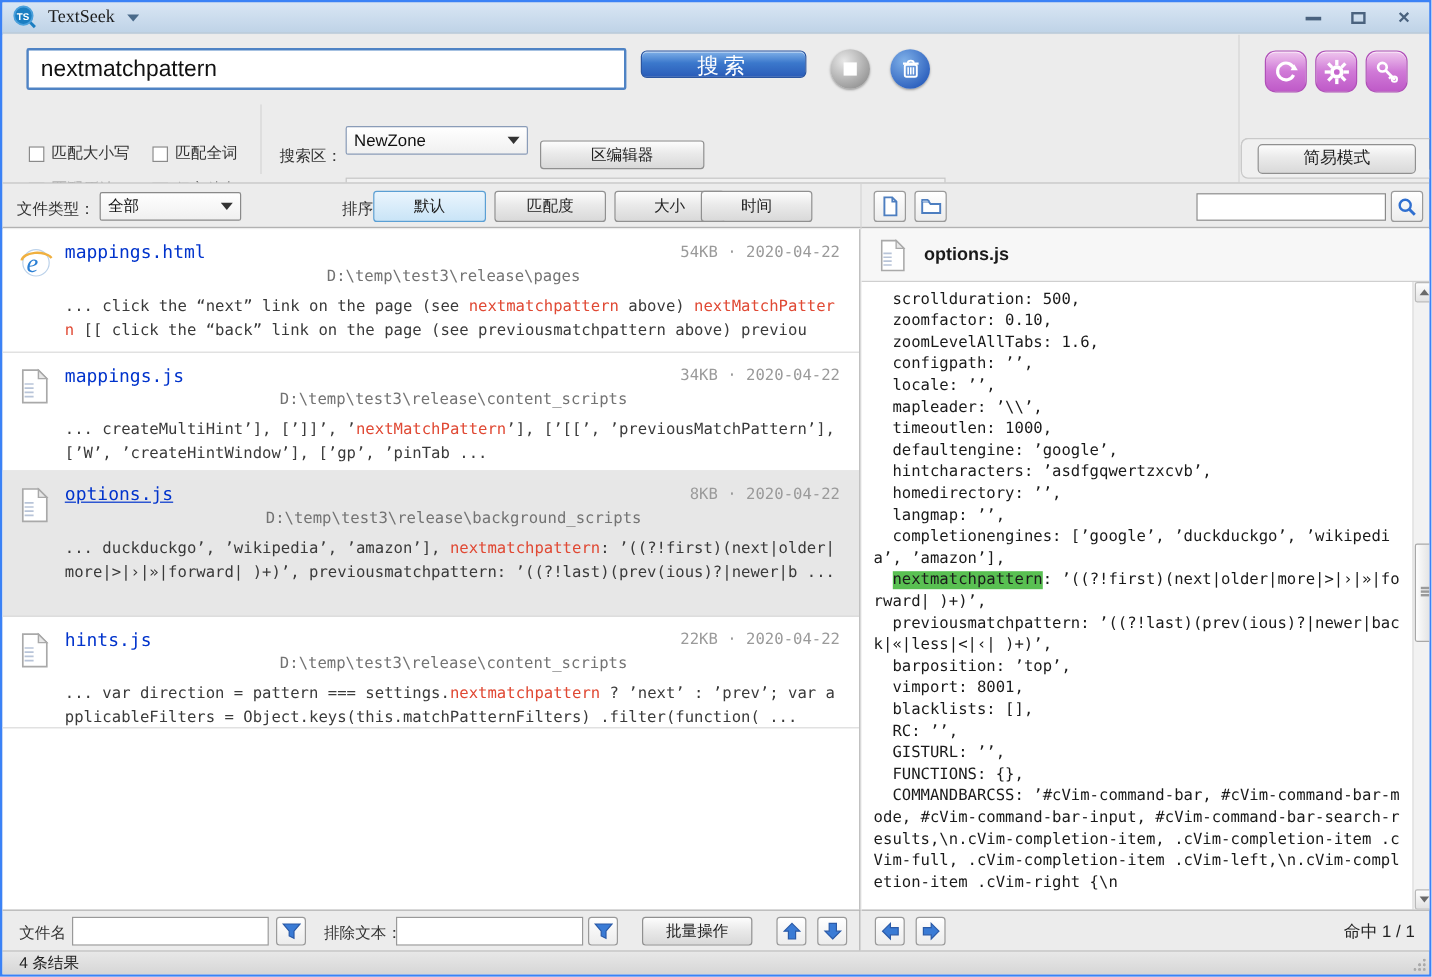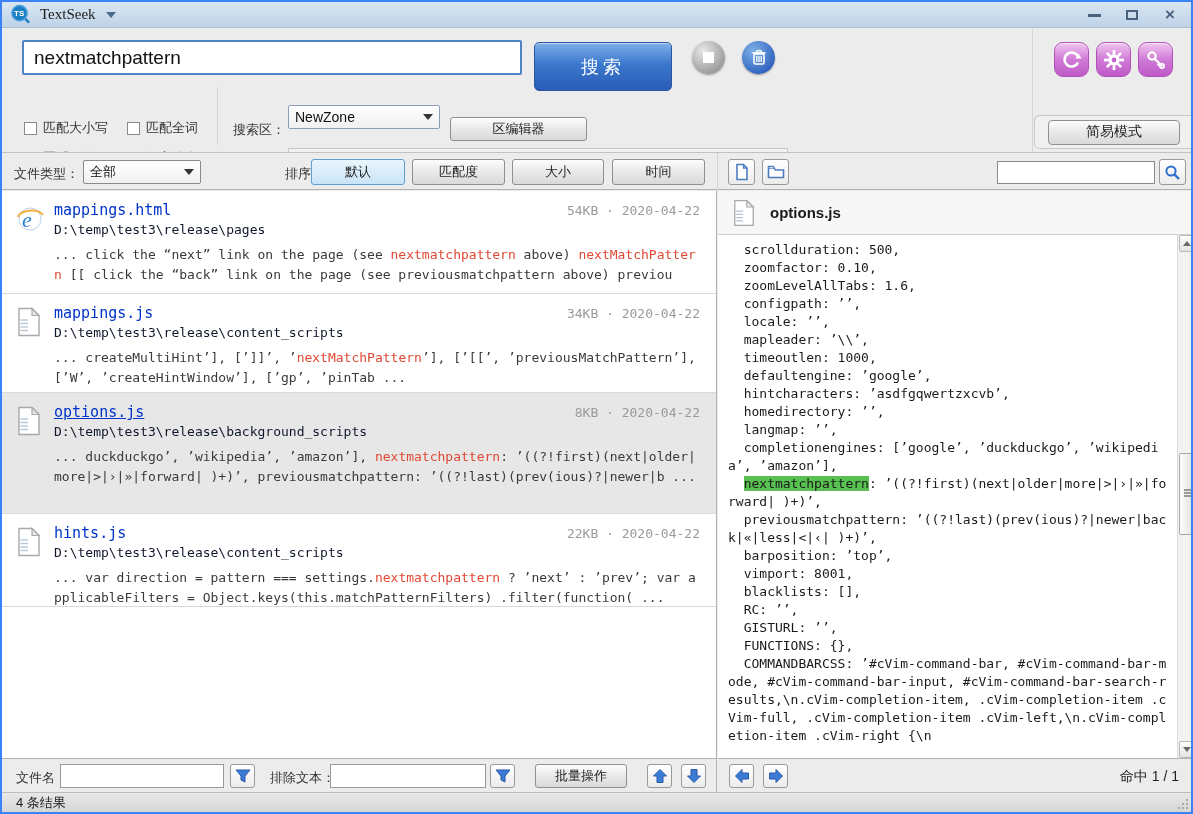--- a/index.html
+++ b/index.html
@@ -19,21 +19,21 @@
   .wc { width:22px; height:18px; display:flex; align-items:center; justify-content:center; cursor:default; }
   .wc-min i { display:block; width:13px; height:3px; background:#4a627e; }
   .wc-max i { display:block; width:12px; height:10px; border:2px solid #4a627e; }
   .wc-close { font-size:17px; font-weight:bold; color:#4a627e; }
 
   
   .toppanel { position:absolute; left:0; top:27px; width:1189px; height:123px; background:#ececec; }
   .search-input { position:absolute; left:20px; top:11px; width:500px; height:35px;
                   border:2px solid #4f83c4; border-radius:2px; background:#fff;
                   font-size:19px; color:#111; padding:0 10px; outline:none; }
-  .search-btn { position:absolute; left:532px; top:13px; width:138px; height:49px;
+  .search-btn { position:absolute; left:532px; top:13px; width:138px; height:23px;
                 background:linear-gradient(#7fb0e8,#3b78cc 45%,#2a5cb8);
                 border:1px solid #2a55a0; border-radius:5px; color:#fff; font-size:18px;
                 letter-spacing:4px; box-shadow:inset 0 1px 0 rgba(255,255,255,.5); cursor:pointer; }
   .round-btn { position:absolute; top:12px; width:33px; height:33px; border-radius:50%;
                border:none; cursor:pointer; display:flex; align-items:center; justify-content:center; }
   .stop-btn { left:690px; background:radial-gradient(circle at 35% 30%,#e8e8e8,#9a9a9a 75%,#7f7f7f);
               box-shadow:0 1px 2px rgba(0,0,0,.35); }
   .stop-square { width:11px; height:11px; background:#fff; }
   .trash-btn { left:740px; background:radial-gradient(circle at 35% 30%,#7fb0e8,#2f63bf 75%,#24509e);
                box-shadow:0 1px 2px rgba(0,0,0,.35); }
@@ -86,21 +86,21 @@
   
   .results { position:absolute; left:0; top:189px; width:715px; height:567px; background:#fff;
              border-right:1px solid #b2b2b2; overflow:hidden; }
   .result-row { position:relative; padding:10px 14px 0 52px; border-bottom:1px solid #dadada; overflow:hidden; }
   .row-sel { background:#e7e7e7; }
   .file-icon { position:absolute; left:14px; top:13px; }
   .fname { font-family:"DejaVu Sans Mono",monospace; font-size:15px; color:#0033cc; text-decoration:none; }
   .fname-sel { text-decoration:underline; }
   .fmeta { position:absolute; right:16px; top:12px; font-family:"DejaVu Sans Mono",monospace;
            font-size:13px; color:#9a9a9a; }
-  .fpath { font-family:"DejaVu Sans Mono",monospace; font-size:13px; color:#0f172a; margin-top:3px; }
+  .fpath { font-family:"DejaVu Sans Mono",monospace; font-size:13px; color:#737373; margin-top:3px;text-align:center; }
   .fsnippet { font-family:"DejaVu Sans Mono",monospace; font-size:13px; color:#3a3a3a;
               line-height:20px; margin-top:8px; word-break:break-all; }
   .hl-red { color:#e04934; }
 
   
   .preview { position:absolute; left:716px; top:189px; width:477px; height:567px; background:#fff; }
   .pv-header { position:absolute; left:0; top:0; width:477px; height:44px; background:#f7f7f7;
                border-bottom:1px solid #cfcfcf; display:flex; align-items:center; }
   .pv-title { margin-left:14px; font-size:15px; font-weight:bold; color:#1a1a1a; }
   .pv-code { position:absolute; left:0; top:44px; width:458px; height:523px; overflow:hidden;
@@ -262,21 +262,21 @@
   <div class="toolbar">
     <span class="lbl ft-label">文件类型：</span>
     <div class="ft-select">
       <span>全部</span>
       <span class="dd-arrow"></span>
     </div>
     <span class="lbl sort-label">排序：</span>
     <button class="btn sort-btn sort-active" style="left:309px; width:94px">默认</button>
     <button class="btn sort-btn" style="left:410px; width:93px">匹配度</button>
     <button class="btn sort-btn" style="left:510px; width:92px">大小</button>
-    <button class="btn sort-btn" style="left:610px; width:93px">时间</button>
+    <button class="btn sort-btn" style="left:582px; width:93px">时间</button>
 
     <div class="vsep" style="left:715px; top:0; width:1px; height:38px"></div>
 
     <button class="pv-toolbtn" style="left:726px">
       <svg width="16" height="18" viewBox="0 0 16 18">
         <path d="M3 1.5 H9.5 L13 5 V16.5 H3 Z" fill="#fff" stroke="#4d7ec0" stroke-width="1.6"></path>
         <path d="M9.5 1.5 L9.5 5 H13" fill="none" stroke="#4d7ec0" stroke-width="1.3"></path>
       </svg>
     </button>
     <button class="pv-toolbtn" style="left:760px">

